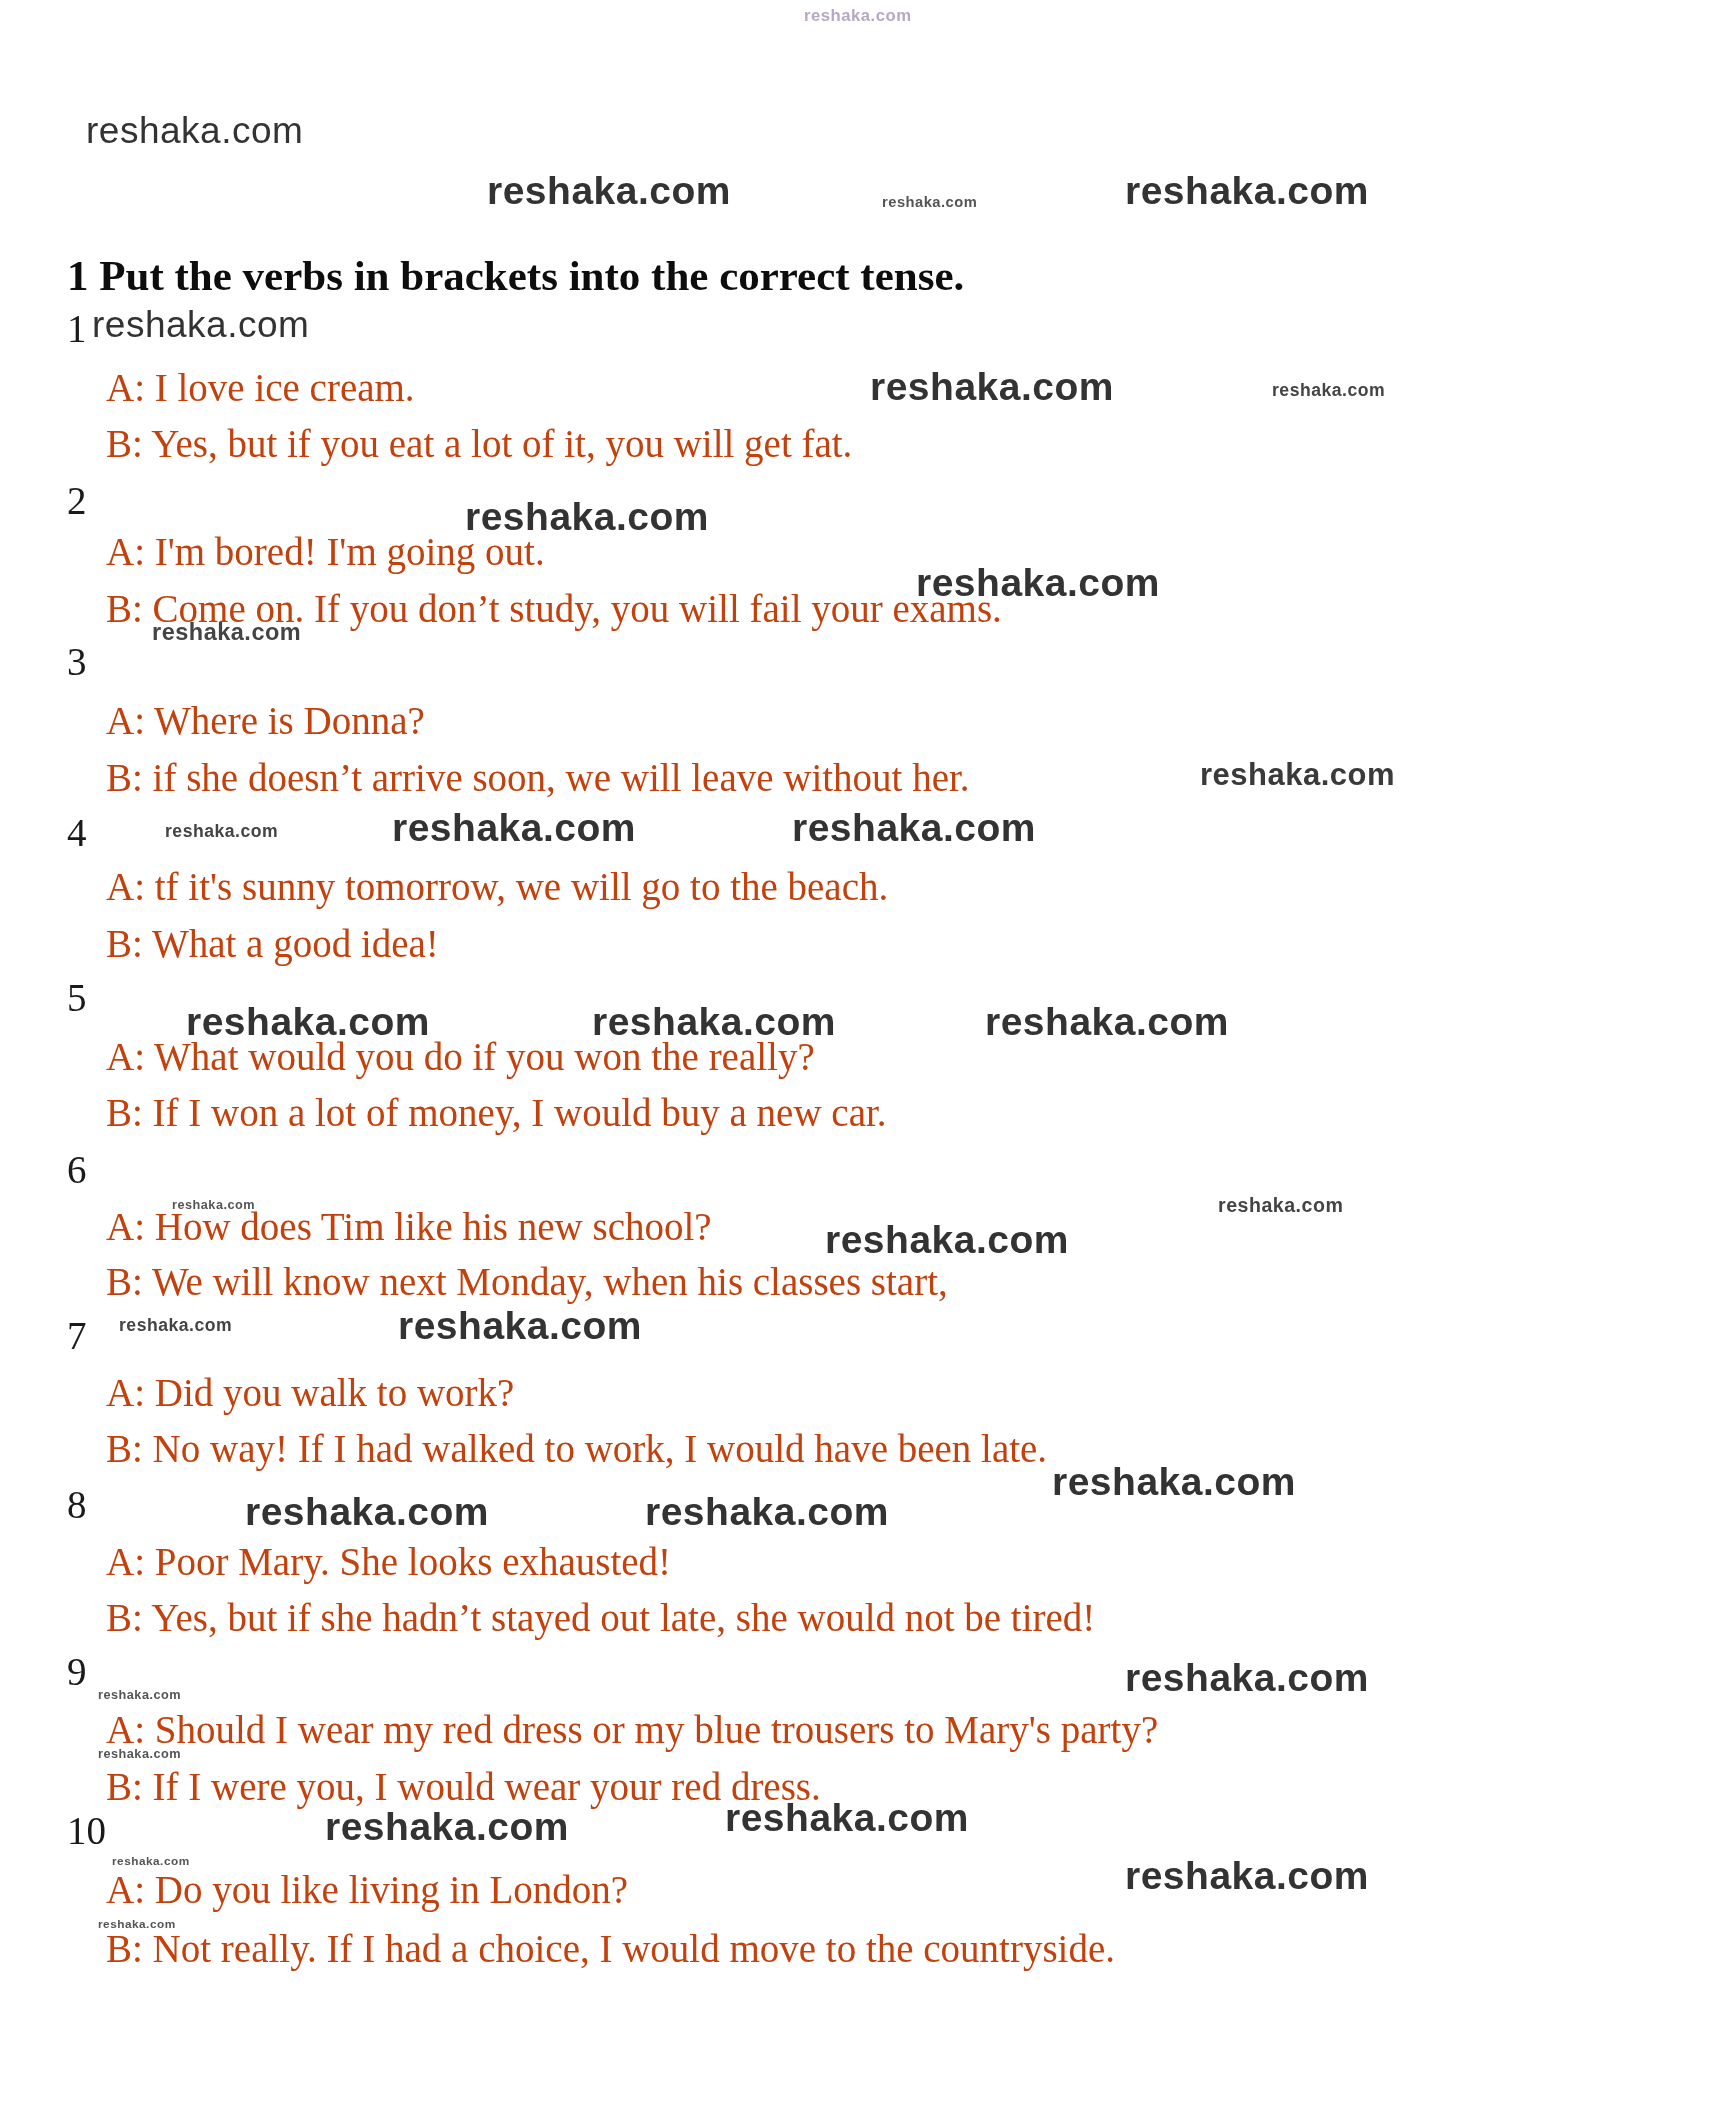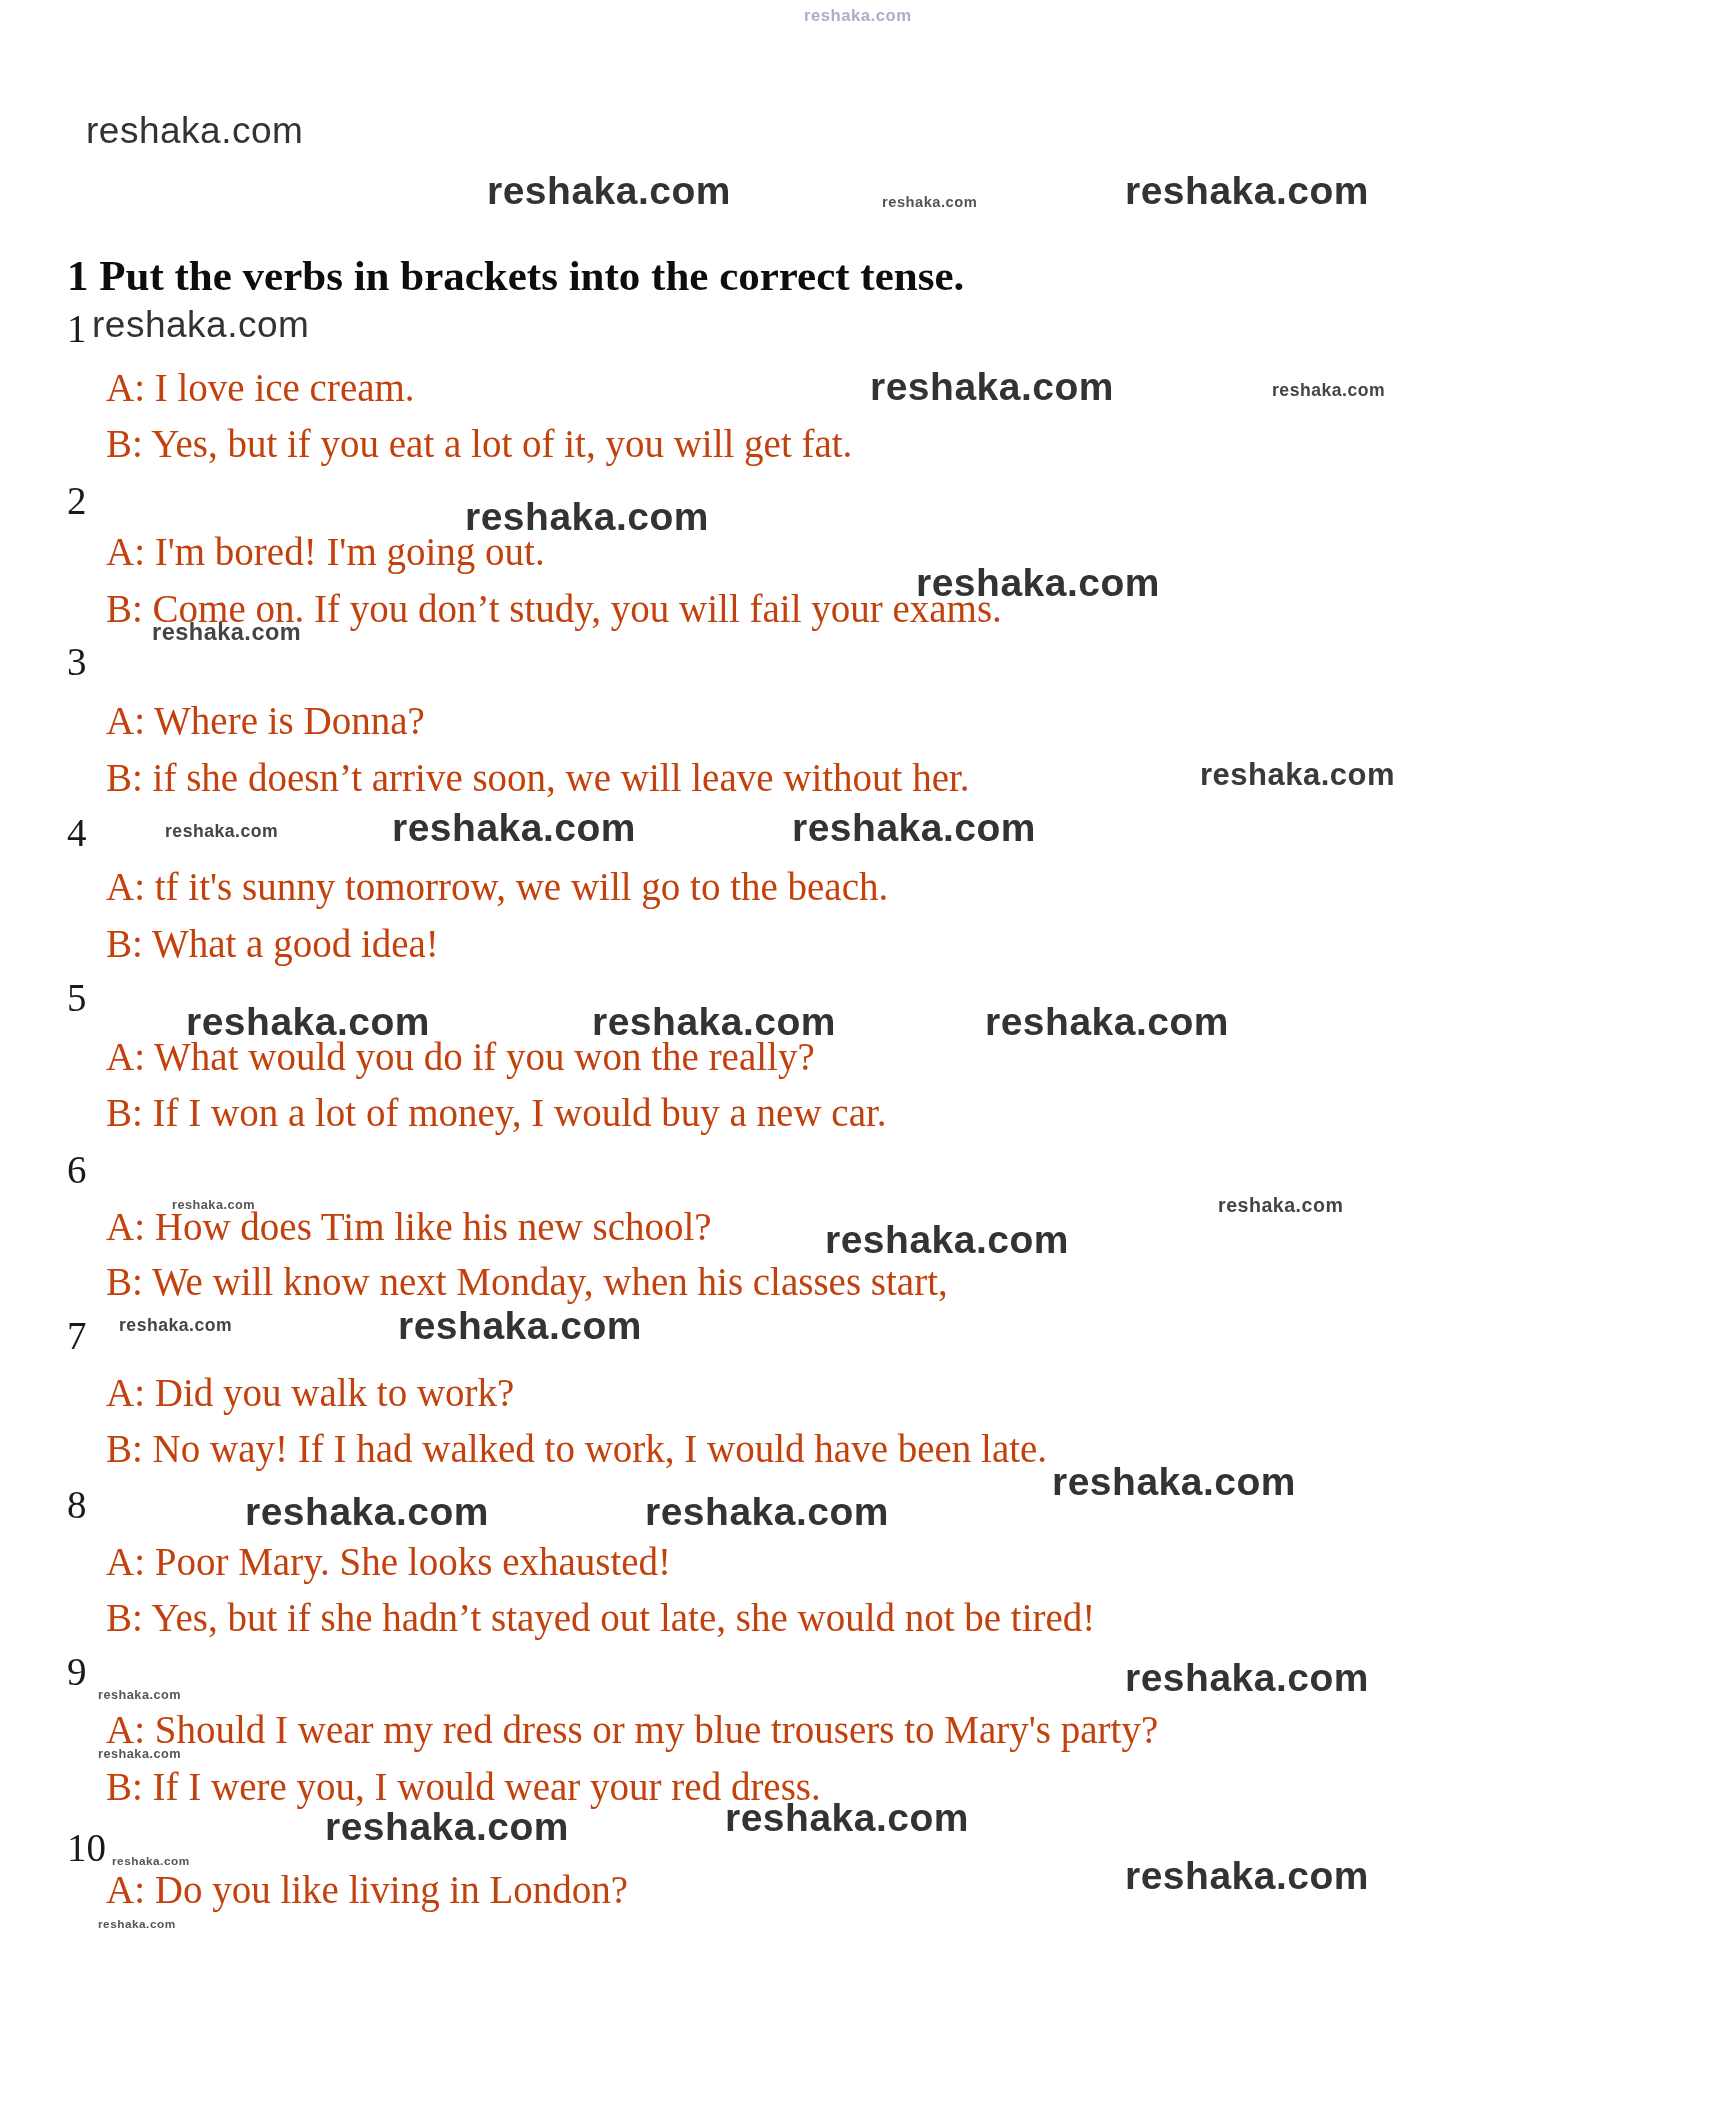--- a/index.html
+++ b/index.html
@@ -130,22 +130,23 @@
   <div class="line" style="top:1539px;">A: Poor Mary. She looks exhausted!</div>
   <div class="line" style="top:1595px;">B: Yes, but if she hadn’t stayed out late, she would not be tired!</div>
 
   <div class="num" style="top:1649px;">9</div>
   <span class="wm wm-xs" style="left:98px;top:1688px;">reshaka.com</span>
   <span class="wm" style="left:1125px;top:1656px;">reshaka.com</span>
   <div class="line" style="top:1707px;">A: Should I wear my red dress or my blue trousers to Mary's party?</div>
   <span class="wm wm-xs" style="left:98px;top:1747px;">reshaka.com</span>
   <div class="line" style="top:1764px;">B: If I were you, I would wear your red dress.</div>
 
-  <div class="num" style="top:1808px;margin-top:17px;">10</div>
+  <div class="num" style="top:1808px;">10</div>
   <span class="wm" style="left:325px;top:1805px;">reshaka.com</span>
   <span class="wm" style="left:725px;top:1796px;">reshaka.com</span>
   <span class="wm wm-xs" style="left:112px;top:1854px;font-size:11.8px;">reshaka.com</span>
   <div class="line" style="top:1867px;">A: Do you like living in London?</div>
   <span class="wm" style="left:1125px;top:1854px;">reshaka.com</span>
   <span class="wm wm-xs" style="left:98px;top:1917px;font-size:11.8px;">reshaka.com</span>
+  <div class="line" style="top:1926px;">B: Not really. If I had a choice, I would move to the countryside.</div>
 
 </div>
 
 
 </body></html>

